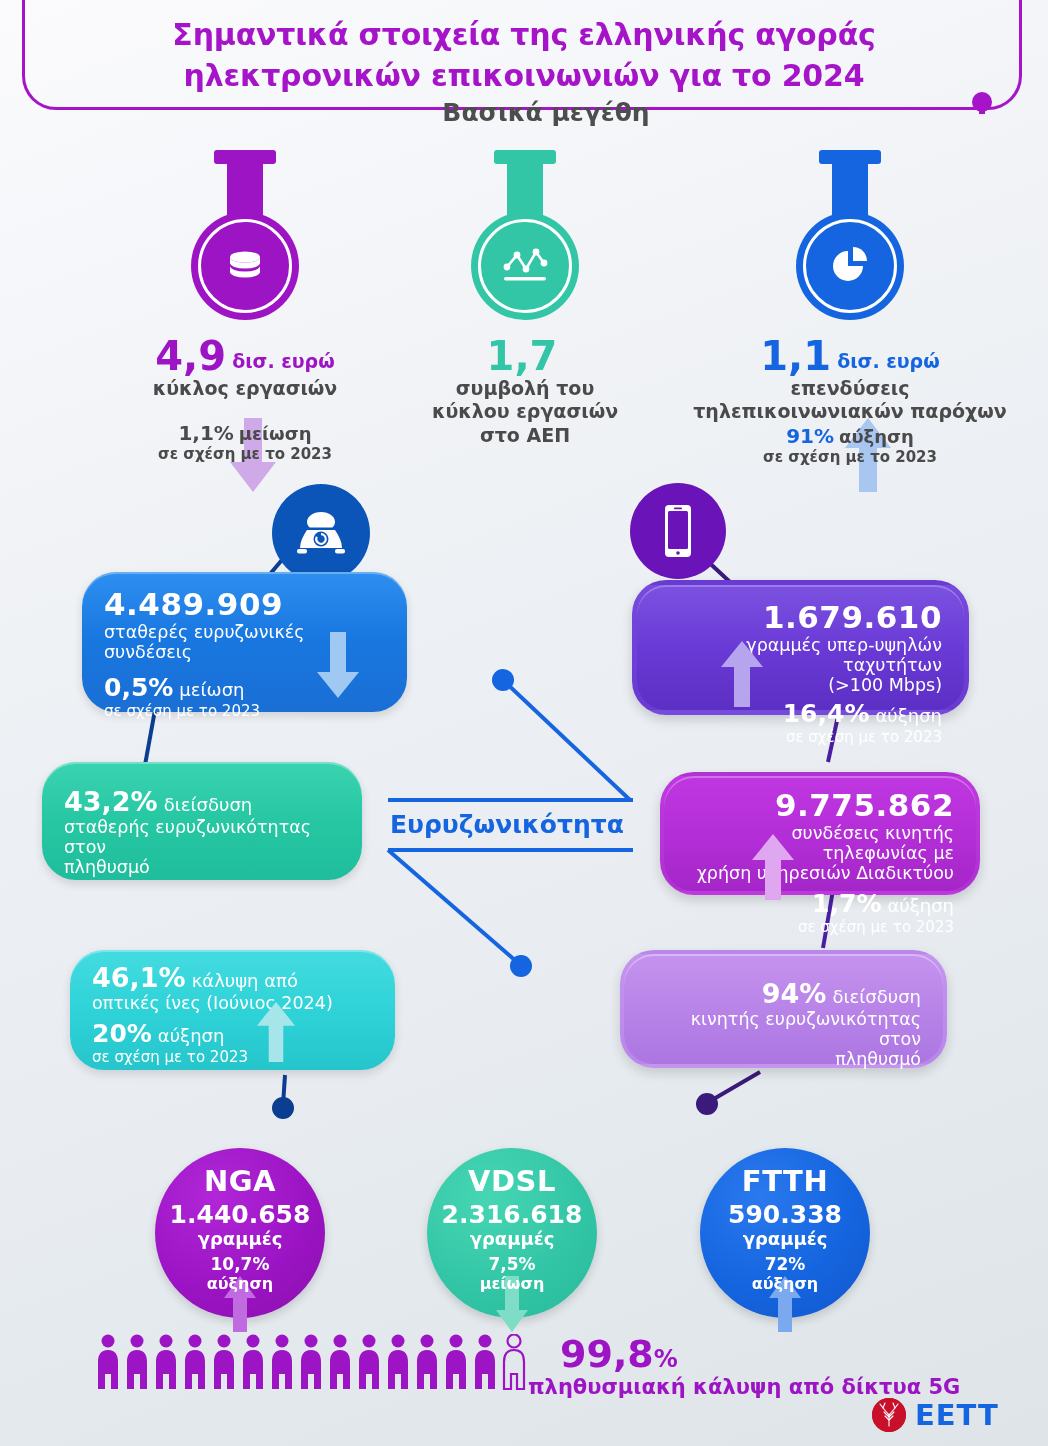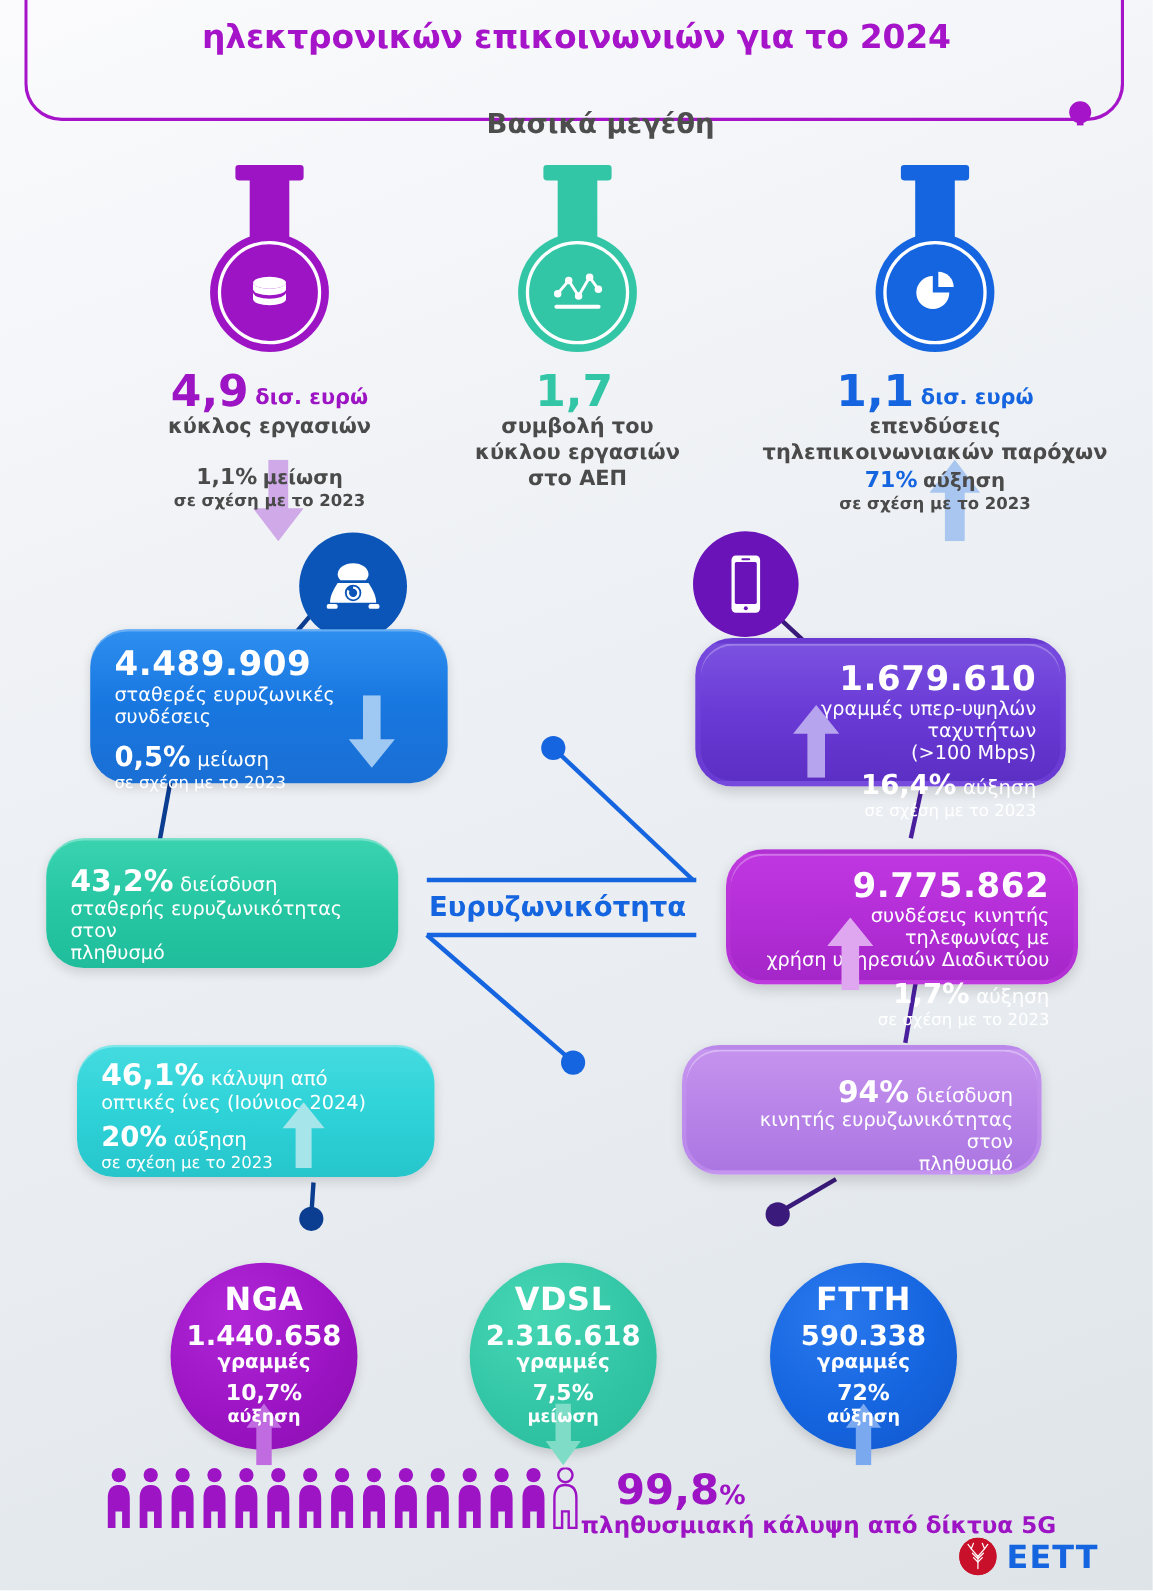--- a/index.html
+++ b/index.html
@@ -123,21 +123,21 @@
     color:#1565e0; font-size:25px; font-weight:bold;
   }
   
   .circ {
     position: absolute; width: 170px; height: 170px; border-radius: 50%;
     color:#fff; text-align:center;
   }
   .circ .tag { font-size: 29px; font-weight: bold; margin-top: 16px; letter-spacing:.5px;}
   .circ .lines { font-size: 25px; font-weight: bold; margin-top: 2px; }
   .circ .lw { font-size: 18px; font-weight: bold; margin-top: -1px;}
-  .circ .dpct { font-size: 20px; font-weight: bold; margin-top: 5px; position:relative; z-index:2;}
+  .circ .dpct { font-size: 17px; font-weight: bold; margin-top: 5px; position:relative; z-index:2;}
   .circ .dw { font-size: 16px; font-weight: bold; position:relative; z-index:2;}
   .circ .carrow { position:absolute; left:50%; transform:translateX(-50%); bottom:-14px; width:32px; height:56px; z-index:1;}
   
   .people { position:absolute; left: 96px; top: 1334px; display:flex; gap:5px; }
   .fivenum { position:absolute; left: 528px; top: 1332px; color:#9c14c4; font-size:38px; font-weight:bold;margin-left:32px; }
   .fivenum .pc { font-size:24px; }
   .fivetxt { position:absolute; left: 528px; top: 1375px; color:#9c14c4; font-size:21px; font-weight:bold;}
   
   .logo { position:absolute; left:872px; top:1398px; display:flex; align-items:center; gap:9px;}
   .logo .mark { width:34px; height:34px; border-radius:50%; background:#c9102a; position:relative;}
@@ -147,20 +147,21 @@
 </head>
 <body>
 
 <div id="root">
 
   <div class="frame"></div>
   <div class="frame-stub"></div>
   <div class="frame-dot"></div>
 
   <div class="title">
+    <div>Σημαντικά στοιχεία της ελληνικής αγοράς</div>
     <div>ηλεκτρονικών επικοινωνιών για το 2024</div>
   </div>
   <div class="subtitle">Βασικά μεγέθη</div>
 
   <div class="kpi" style="left:60px; top:150px; width:370px;">
     <div class="ribbon">
       <div class="bar" style="background:#9c14c4"></div>
       <div class="cap" style="background:#9c14c4"></div>
     </div>
     <div class="medal" style="background:#9c14c4">
@@ -227,21 +228,21 @@
     </div>
     <svg class="arrow-bg" style="left:190px; top:268px;" viewBox="0 0 46 74">
       <polygon points="23,0 46,30 32,30 32,74 14,74 14,30 0,30" fill="#a8c6ef"></polygon>
     </svg>
     <div class="big" style="color:#1565e0;">
       <span>1,1</span><span class="unit">δισ. ευρώ</span>
     </div>
     <div class="desc" style="white-space:pre-line;">επενδύσεις
 τηλεπικοινωνιακών παρόχων</div>
     <div class="delta" style="top:275px;">
-      <span style="color:#1565e0">71%</span><span class="word">αύξηση</span>
+      <span style="color:#1565e0">91%</span><span class="word">αύξηση</span>
       <span class="sub">σε σχέση με το 2023</span>
     </div>
   </div>
 
   <svg style="position:absolute;left:0;top:0;width:1048px;height:1446px;pointer-events:none;">
     <line x1="155" y1="710" x2="145" y2="765" stroke="#0b3d91" stroke-width="4"></line>
     <line x1="285" y1="1075" x2="283" y2="1105" stroke="#0b3d91" stroke-width="4"></line>
     <circle cx="283" cy="1108" r="11" fill="#0b3d91"></circle>
     <line x1="838" y1="716" x2="828" y2="762" stroke="#4a1f9e" stroke-width="4"></line>
     <line x1="833" y1="890" x2="823" y2="948" stroke="#4a1f9e" stroke-width="4"></line>

